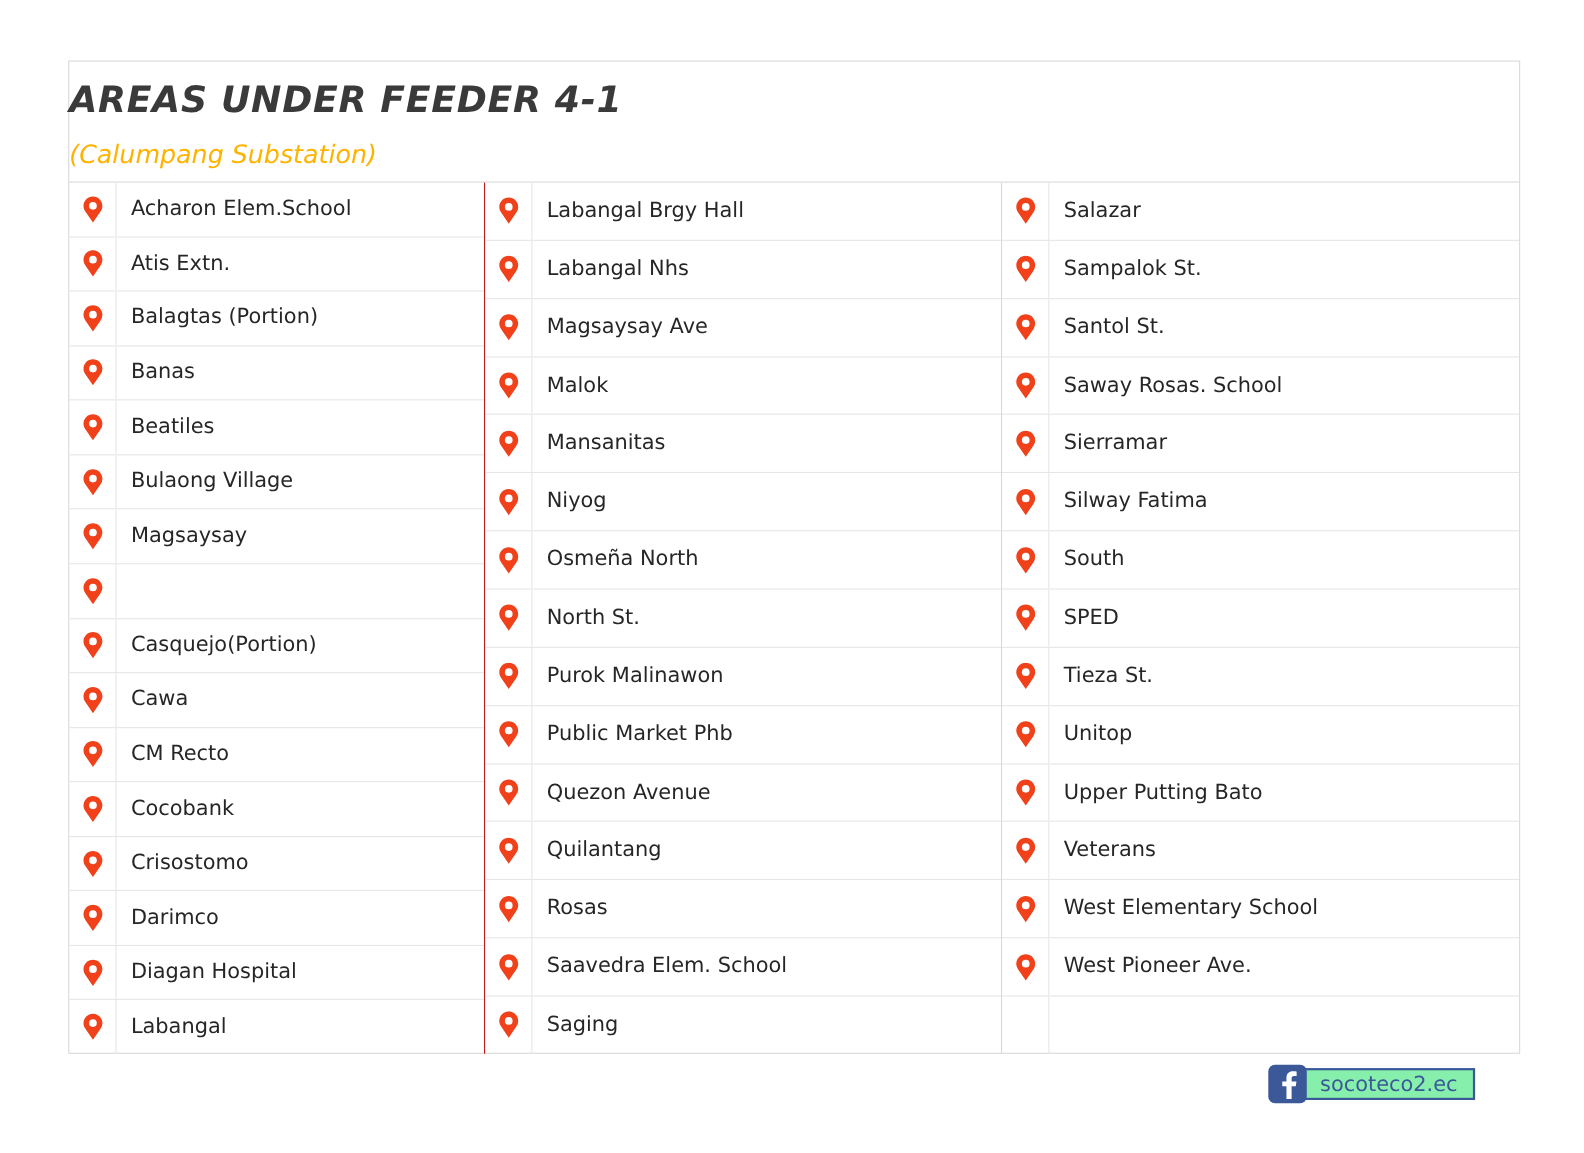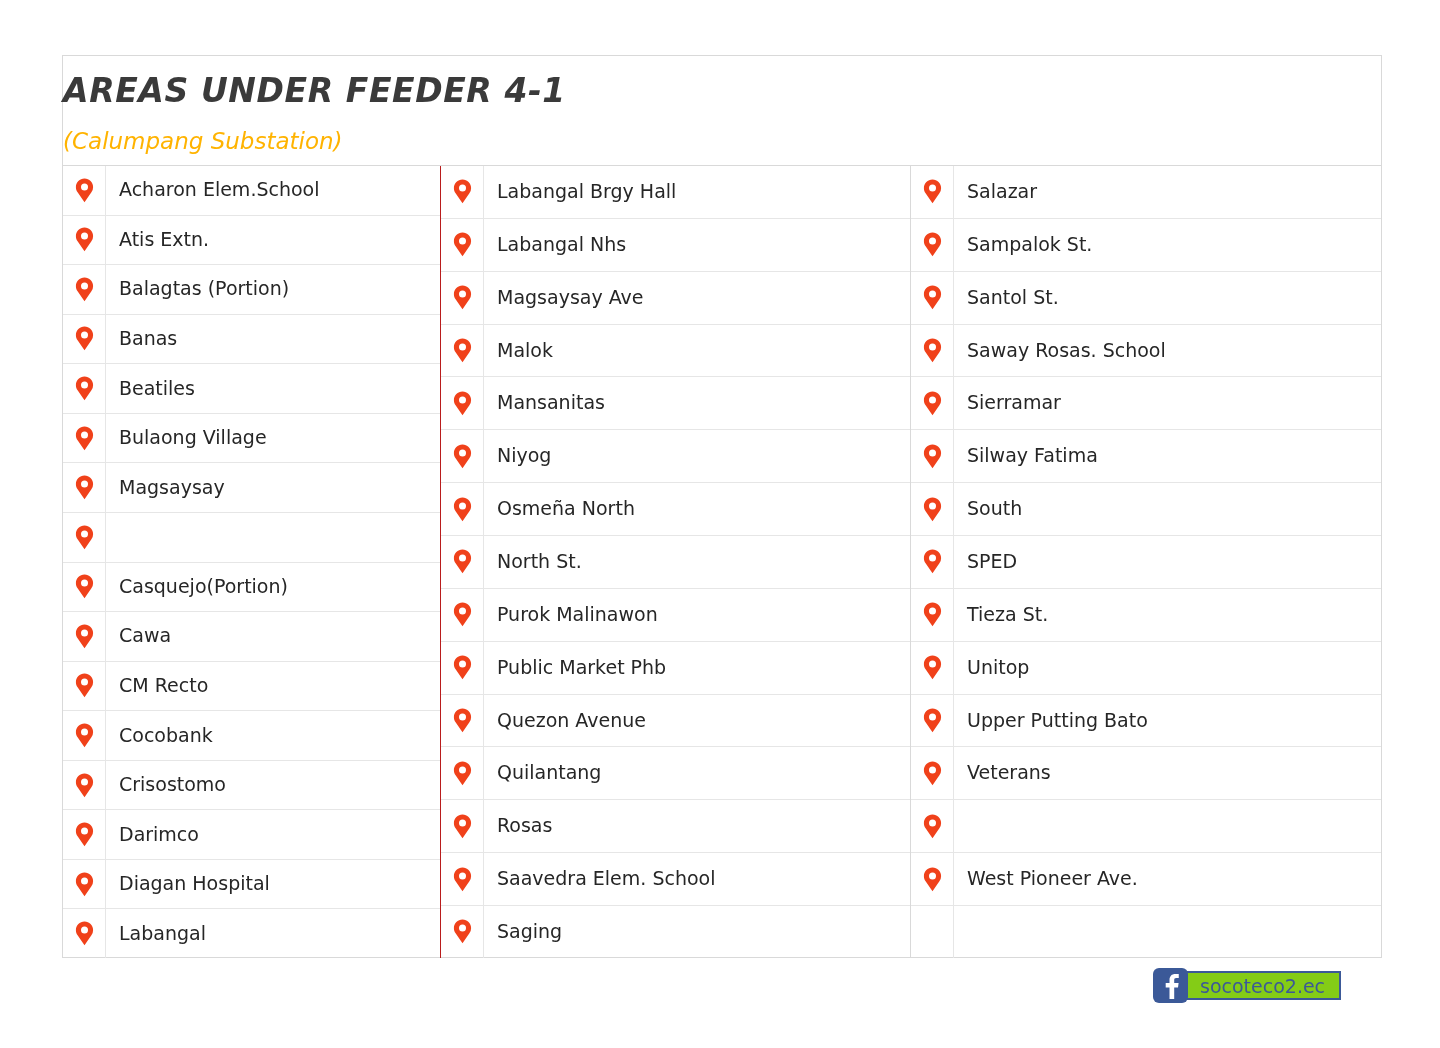--- a/index.html
+++ b/index.html
@@ -132,21 +132,21 @@
     display: flex;
     align-items: center;
     justify-content: center;
     position: relative;
     z-index: 2;
   }
   .fb-icon svg { display: block; }
   .fb-url {
     height: 29px;
     border: 2px solid #3b5998;
-    background: #84cc16;
+    background: #86efac;
     display: flex;
     align-items: center;
     padding: 0 14px 0 22px;
     margin-left: -12px;
     font-family: "DejaVu Sans", sans-serif;
     font-size: 19px;
     color: #3b5998;
     white-space: nowrap;
   }
 </style>
@@ -725,20 +725,23 @@
             </div>
           </div>
           <div class="row">
             <div class="icon-cell">
               <span>
                 <svg class="pin" width="19" height="25" viewBox="0 0 19 25" aria-hidden="true">
                   <path d="M9.5 0.6C4.74 0.6 0.9 4.43 0.9 9.17c0 1.9 0.63 3.66 1.7 5.08L9.5 24.3l6.9-10.05a8.47 8.47 0 0 0 1.7-5.08c0-4.74-3.84-8.57-8.6-8.57z" fill="#f0411a"></path>
                   <circle cx="9.5" cy="9.1" r="3.5" fill="#ffffff"></circle>
                 </svg>
               </span>
+            </div>
+            <div class="label-cell">
+              <span class="label">West Elementary School</span>
             </div>
           </div>
           <div class="row">
             <div class="icon-cell">
               <span>
                 <svg class="pin" width="19" height="25" viewBox="0 0 19 25" aria-hidden="true">
                   <path d="M9.5 0.6C4.74 0.6 0.9 4.43 0.9 9.17c0 1.9 0.63 3.66 1.7 5.08L9.5 24.3l6.9-10.05a8.47 8.47 0 0 0 1.7-5.08c0-4.74-3.84-8.57-8.6-8.57z" fill="#f0411a"></path>
                   <circle cx="9.5" cy="9.1" r="3.5" fill="#ffffff"></circle>
                 </svg>
               </span>

